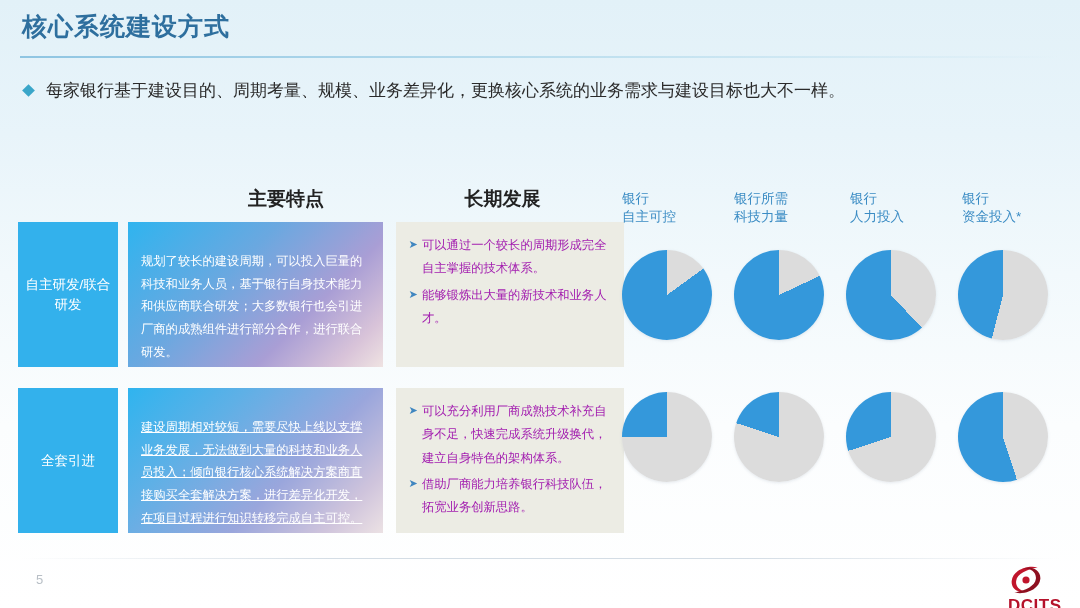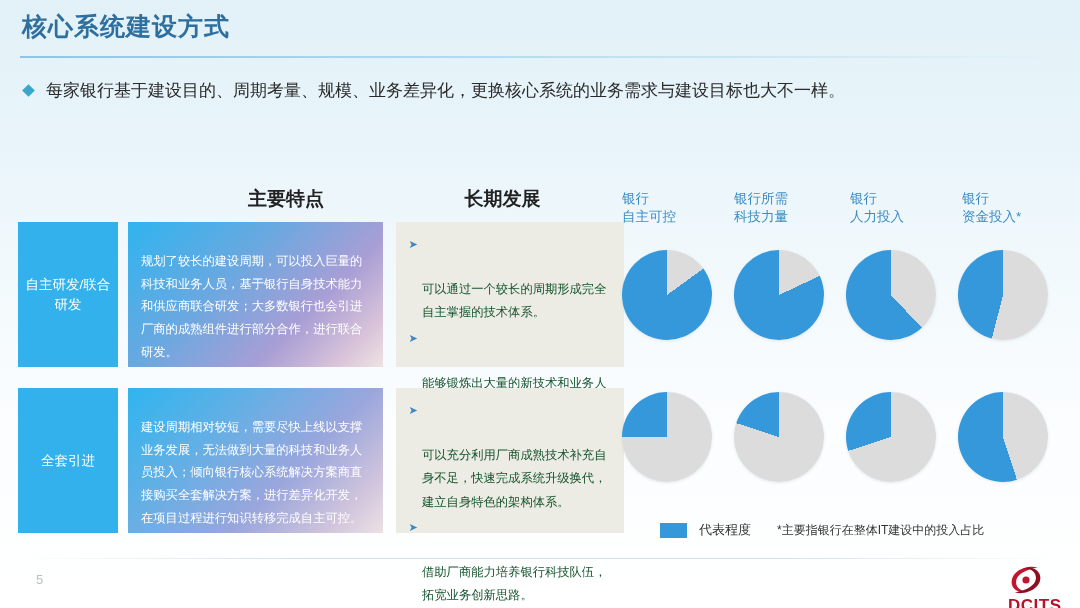--- a/index.html
+++ b/index.html
@@ -54,33 +54,34 @@
     padding:16px 6px;box-sizing:border-box;
   }
   .feat{
     position:absolute;left:110px;top:0;width:255px;height:145px;
     background:linear-gradient(135deg,#2fb4ef 0%,#6aa8e0 38%,#a99ed5 68%,#d9c4d9 88%,#efe3e2 100%);
     color:#ffffff;font-size:12.3px;line-height:1.85;
     padding:28px 13px;box-sizing:border-box;
   }
   .feat2{
     background:linear-gradient(135deg,#2fb4ef 0%,#5fb0e6 30%,#9aa6dc 62%,#cfc4dc 85%,#ece2e4 100%);
+    text-decoration:underline;
   }
   .long{
     position:absolute;left:378px;top:0;width:228px;height:145px;
     background:#ecece4;
     padding:12px 10px 10px 8px;box-sizing:border-box;
   }
   .long .li{display:flex;align-items:flex-start;margin-bottom:3px;}
   .long .arr{
     flex:0 0 18px;color:#3f86c0;font-size:11px;line-height:1.9;
     text-align:center;
   }
   .long .litx{
-    font-size:12.3px;line-height:1.9;color:#14532d;margin-top:44px;
+    font-size:12.3px;line-height:1.9;color:#a21caf;
   }
   
   .pie-headers{position:absolute;left:622px;top:190px;width:455px;height:46px;}
   .ph{
     position:absolute;top:0;width:112px;
     font-size:13.5px;line-height:1.35;color:#3b8cc4;
   }
   .ph span{display:block;}
   #ph0{left:0px;}
   #ph1{left:112px;}
@@ -183,25 +184,20 @@
   <div class="pie pierow1" id="pie00" style="background: conic-gradient(rgb(220, 220, 220) 0deg, rgb(220, 220, 220) 54deg, rgb(52, 152, 219) 54deg, rgb(52, 152, 219) 360deg);"></div>
   <div class="pie pierow1" id="pie01" style="background: conic-gradient(rgb(220, 220, 220) 0deg, rgb(220, 220, 220) 64.8deg, rgb(52, 152, 219) 64.8deg, rgb(52, 152, 219) 360deg);"></div>
   <div class="pie pierow1" id="pie02" style="background: conic-gradient(rgb(220, 220, 220) 0deg, rgb(220, 220, 220) 136.8deg, rgb(52, 152, 219) 136.8deg, rgb(52, 152, 219) 360deg);"></div>
   <div class="pie pierow1" id="pie03" style="background: conic-gradient(rgb(220, 220, 220) 0deg, rgb(220, 220, 220) 194.4deg, rgb(52, 152, 219) 194.4deg, rgb(52, 152, 219) 360deg);"></div>
 
   <div class="pie pierow2" id="pie10" style="background: conic-gradient(rgb(220, 220, 220) 0deg, rgb(220, 220, 220) 270deg, rgb(52, 152, 219) 270deg, rgb(52, 152, 219) 360deg);"></div>
   <div class="pie pierow2" id="pie11" style="background: conic-gradient(rgb(220, 220, 220) 0deg, rgb(220, 220, 220) 288deg, rgb(52, 152, 219) 288deg, rgb(52, 152, 219) 360deg);"></div>
   <div class="pie pierow2" id="pie12" style="background: conic-gradient(rgb(220, 220, 220) 0deg, rgb(220, 220, 220) 252deg, rgb(52, 152, 219) 252deg, rgb(52, 152, 219) 360deg);"></div>
   <div class="pie pierow2" id="pie13" style="background: conic-gradient(rgb(220, 220, 220) 0deg, rgb(220, 220, 220) 162deg, rgb(52, 152, 219) 162deg, rgb(52, 152, 219) 360deg);"></div>
 
-  <div class="legend">
-    <span class="swatch"></span>
-    <span class="ltxt">代表程度</span>
-    <span class="note">*主要指银行在整体IT建设中的投入占比</span>
-  </div>
 
   <div class="footline"></div>
   <div class="pagenum">5</div>
   <div class="logo">
     <svg class="mark" viewBox="0 0 40 38">
       <path d="M33 5 C20 2, 5 9, 4 20 C3 30, 14 35, 23 32 C14 32, 8 27, 9 20 C10 12, 21 7, 33 5 Z" fill="#c0152c"></path>
       <path d="M7 33 C20 36, 35 29, 36 18 C37 8, 26 3, 17 6 C26 6, 32 11, 31 18 C30 26, 19 31, 7 33 Z" fill="#8e1020"></path>
       <circle cx="20" cy="19" r="4" fill="#c0152c"></circle>
     </svg>
     <span class="txt">

